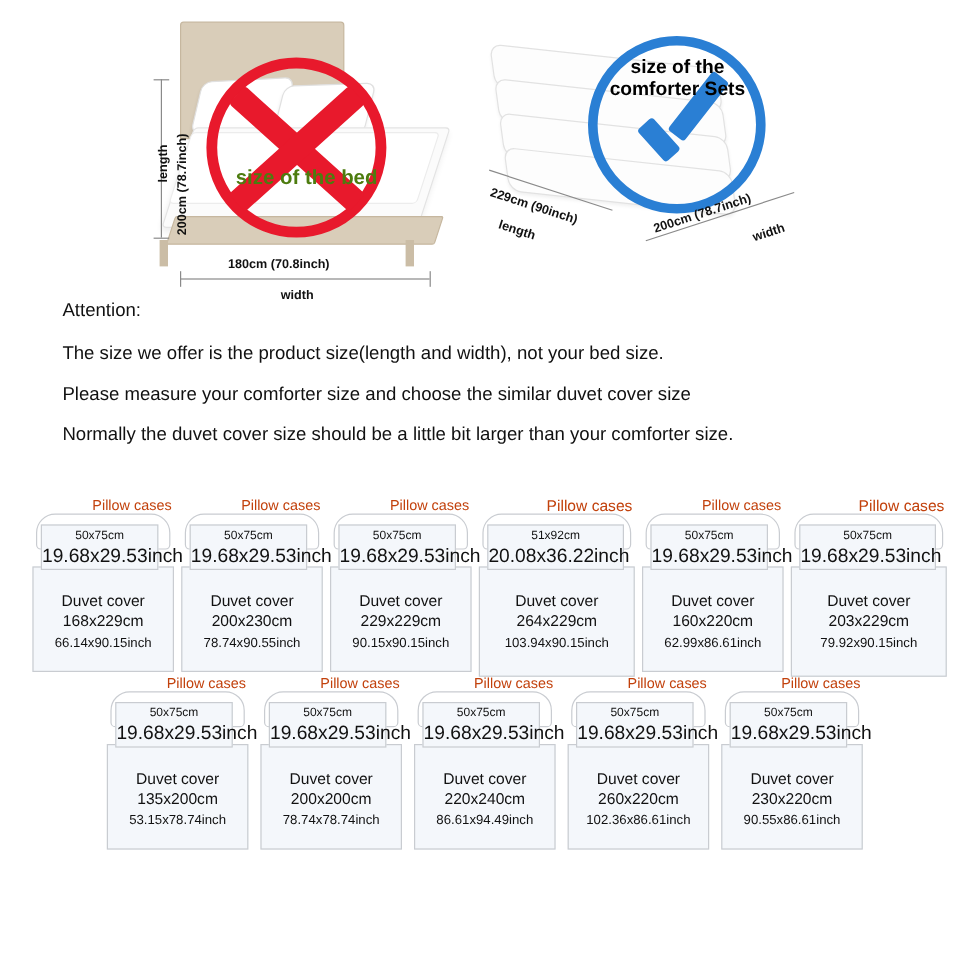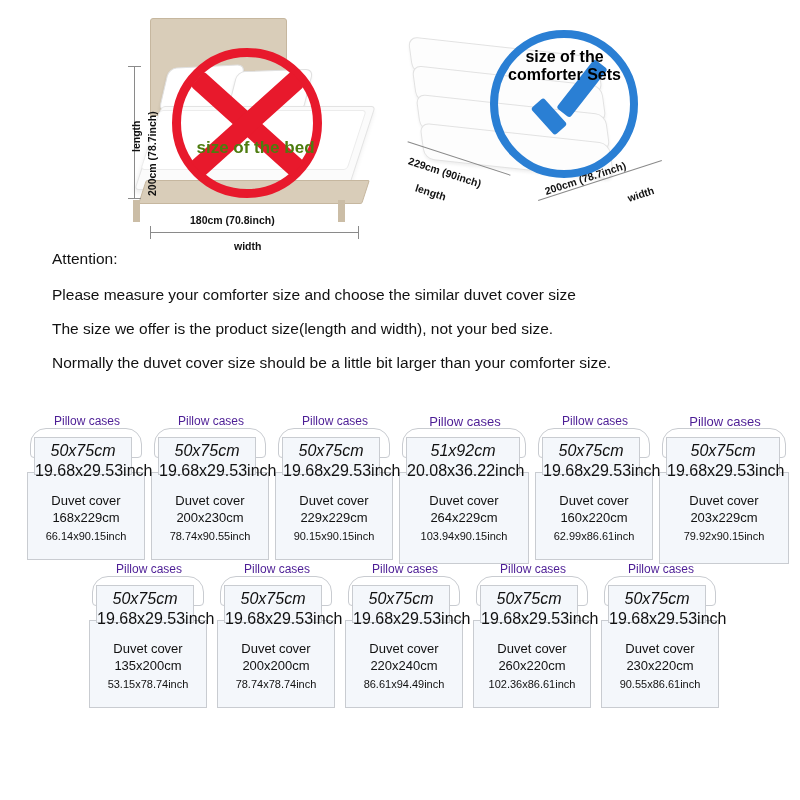--- a/index.html
+++ b/index.html
@@ -304,38 +304,38 @@
     background: #ffffff;
     border: 1px solid #c9ccd1;
     border-radius: 16px 16px 4px 4px;
     box-sizing: border-box;
   }
   .pillow-shape .pc-label {
     position: absolute;
     top: -15px;
     left: 0;
     width: 112px;
-    text-align: center;
+    text-align: right;
     font-size: 12px;
-    color: #4c1d95;
+    color: #c2410c;
   }
   .pillow-inner {
     position: absolute;
     left: 7px;
     top: 9px;
     width: 98px;
     height: 38px;
     background: #f4f7fb;
     border: 1px solid #c9ccd1;
     box-sizing: border-box;
     padding-top: 3px;
     text-align: center;
     z-index: 3;
   }
-  .pillow-inner .l1 { font-size: 16px; color: #111; line-height: 1.25; font-style: italic; }
+  .pillow-inner .l1 { font-size: 10px; color: #111; line-height: 1.25; }
   .pillow-inner .l2 { font-size: 16px; color: #111; line-height: 1.25; }
 
   .duvet-shape {
     position: relative;
     width: 118px;
     height: 88px;
     margin: 14px auto 0 auto;
     background: #f4f7fb;
     border: 1px solid #c9ccd1;
     box-sizing: border-box;
@@ -404,22 +404,22 @@
     <div class="comf-dim-r"></div>
     <div class="dim-text" style="left:12px; top:136px; transform:rotate(18deg);">229cm (90inch)</div>
     <div class="dim-text" style="left:20px; top:156px; transform:rotate(18deg);">length</div>
     <div class="dim-text" style="left:148px; top:142px; transform:rotate(-18deg);">200cm (78.7inch)</div>
     <div class="dim-text" style="left:232px; top:158px; transform:rotate(-18deg);">width</div>
   </div>
 </div>
 
 <div class="attention">
   <p class="first">Attention:</p>
+  <p>The size we offer is the product size(length and width), not your bed size.</p>
   <p>Please measure your comforter size and choose the similar duvet cover size</p>
-  <p>The size we offer is the product size(length and width), not your bed size.</p>
   <p>Normally the duvet cover size should be a little bit larger than your comforter size.</p>
 </div>
 
 <div class="rows">
 
   <div class="row row1">
 
     <div class="card">
       <div class="pillow-shape">
         <div class="pc-label">Pillow cases</div>

